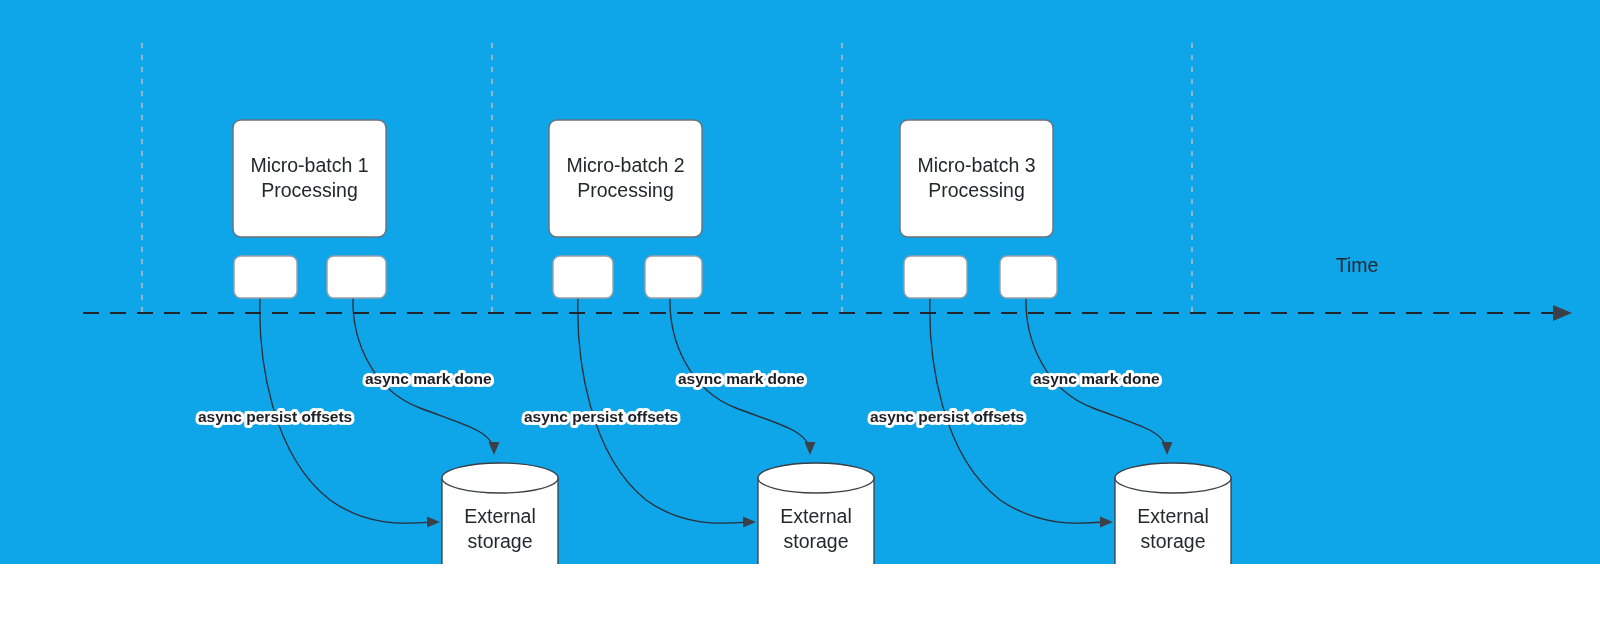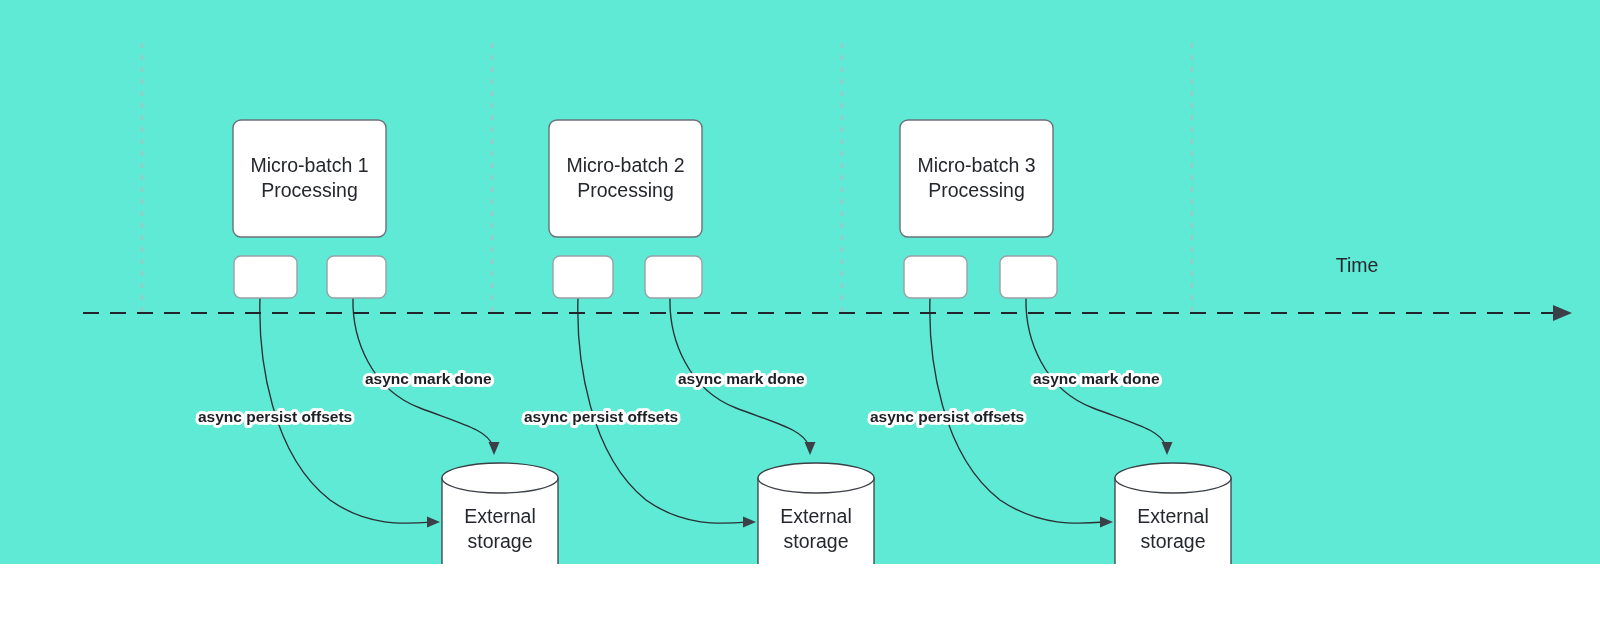--- a/index.html
+++ b/index.html
@@ -9,21 +9,21 @@
     background: #ffffff;
   }
   body {
     font-family: "Liberation Sans", sans-serif;
     -webkit-font-smoothing: antialiased;
   }
   #canvas {
     position: relative;
     width: 1600px;
     height: 564px;
-    background: #5eead4;
+    background: #0ea5e9;
     overflow: hidden;
   }
   #diagram-svg {
     position: absolute;
     left: 0;
     top: 0;
     width: 1600px;
     height: 642px;
     display: block;
   }

